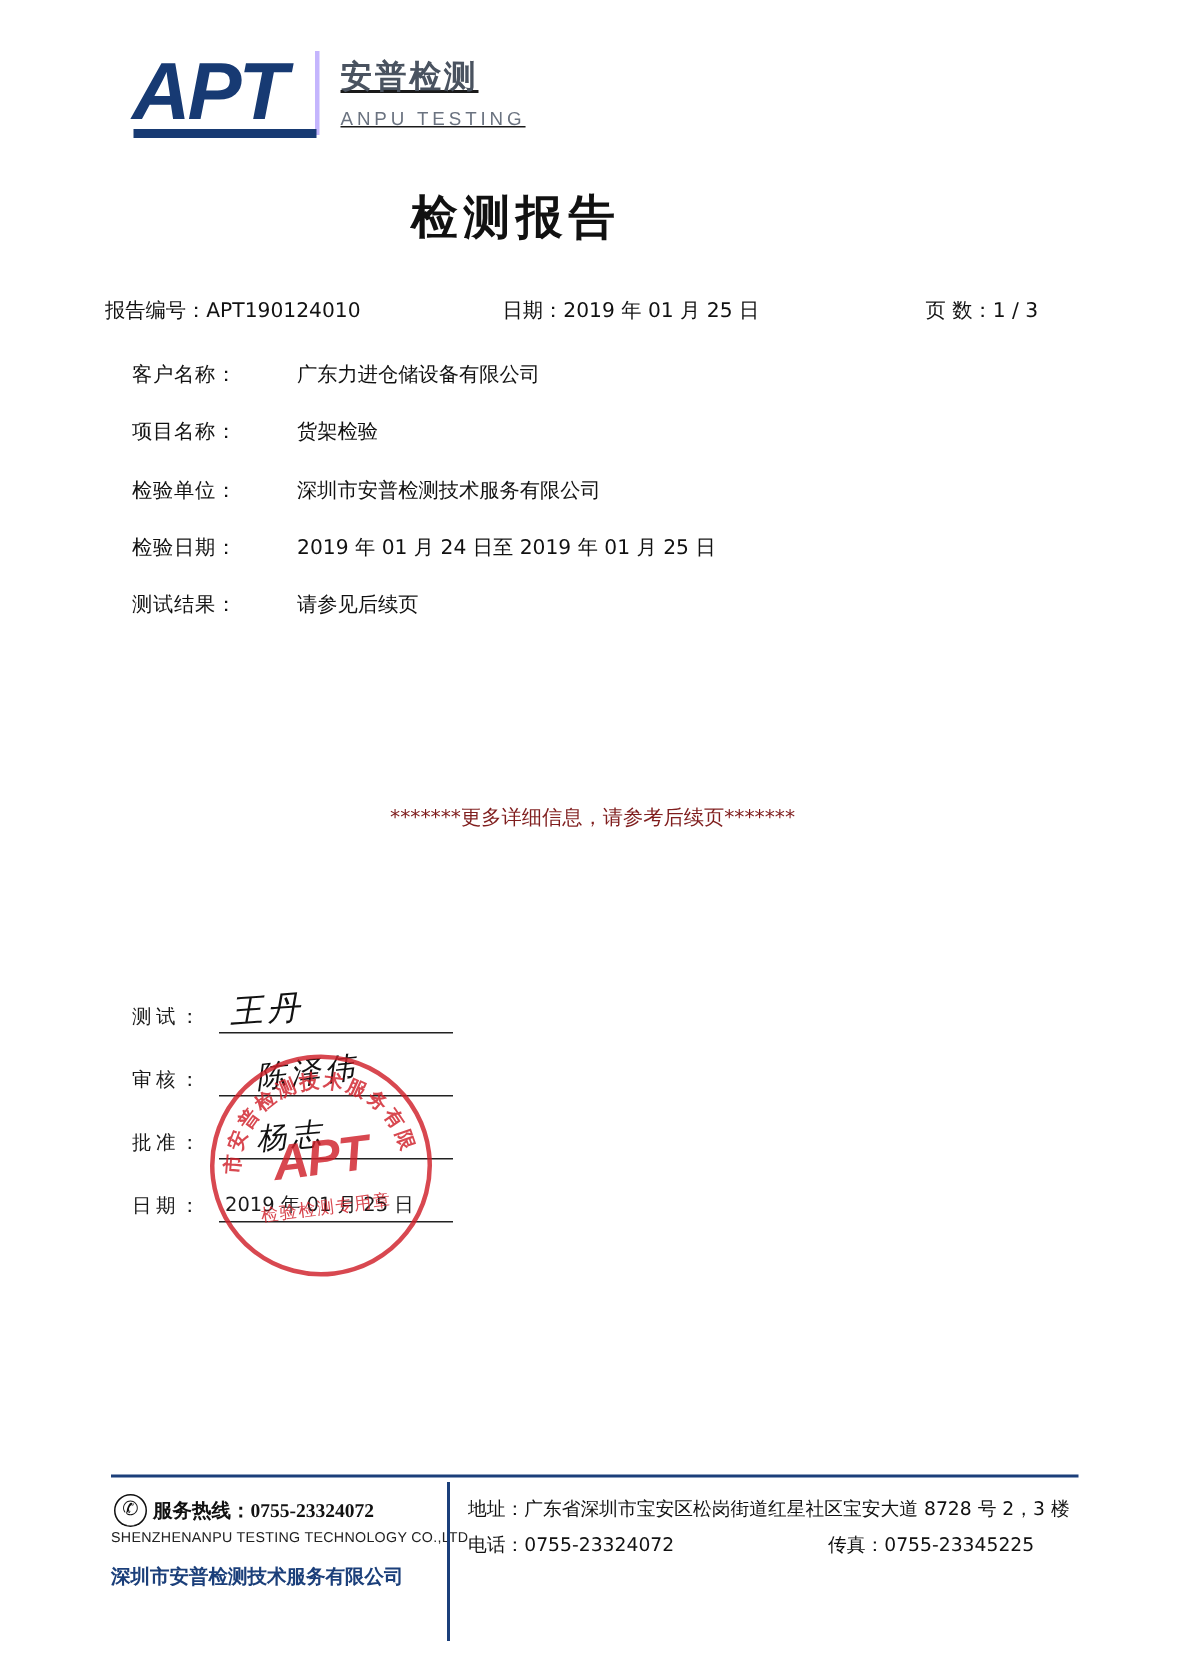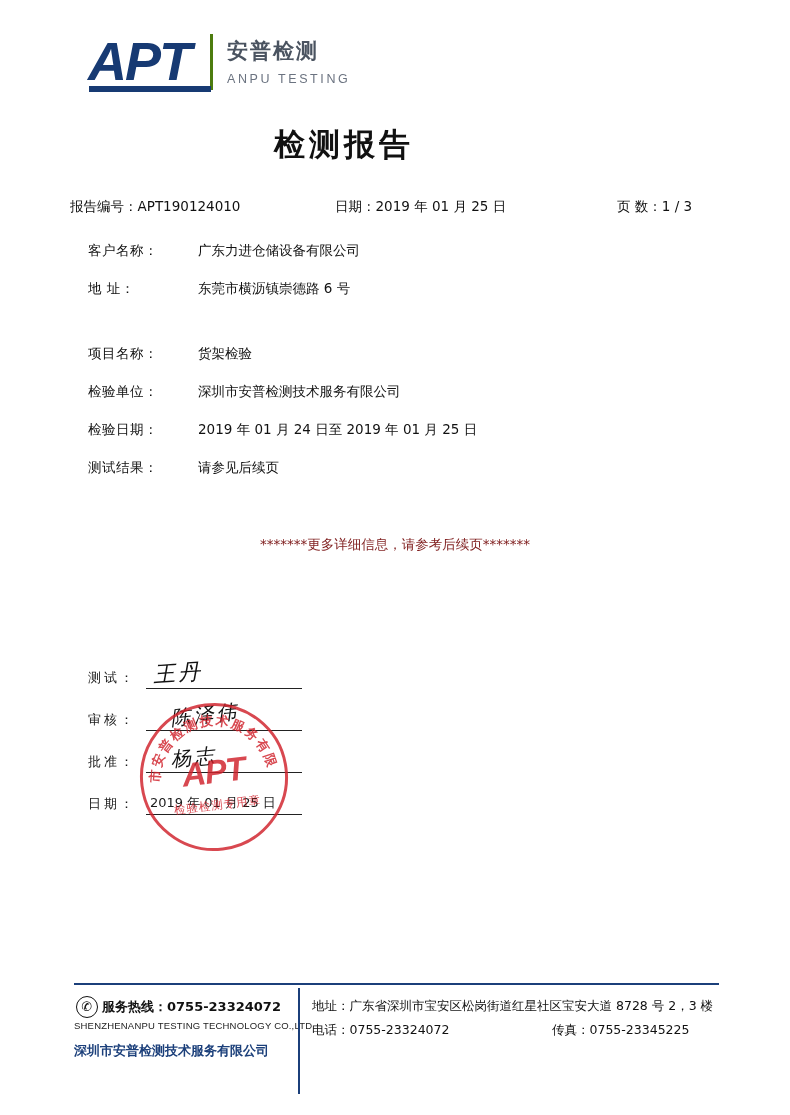--- a/index.html
+++ b/index.html
@@ -46,25 +46,26 @@
     position: absolute;
     left: 89px;
     top: 86px;
     width: 122px;
     height: 6px;
     background: #173a73;
   }
   .logo-right {
     margin-left: 14px;
     padding-left: 14px;
-    border-left: 3px solid #4d7c0f;
+    border-left: 3px solid #c4b5fd;
     height: 56px;
     display: flex;
     flex-direction: column;
     justify-content: center;
+    text-decoration: underline;
   }
   .logo-cn {
     font-family: "DejaVu Sans", sans-serif;
     font-size: 21px;
     font-weight: 700;
     color: #4a5360;
     letter-spacing: 2px;
     line-height: 1.25;
   }
   .logo-en {
@@ -276,20 +277,21 @@
     line-height: 19px;
     text-align: center;
   }
   .hotline {
     position: absolute;
     left: 28px;
     top: 4px;
     font-size: 13px;
     font-weight: 700;
     white-space: nowrap;
+    font-family: Liberation Serif, serif;
   }
   .footer-en {
     position: absolute;
     left: 0;
     top: 26px;
     font-family: "Liberation Sans", sans-serif;
     font-size: 9.5px;
     color: #222;
     letter-spacing: 0.2px;
     white-space: nowrap;
@@ -353,24 +355,20 @@
     </div>
     <div class="m-page">
       <span>页  数：</span><span>1 / 3</span>
     </div>
   </div>
 
   <div class="fields">
     <div class="field">
       <div class="f-label">客户名称：</div>
       <div class="f-value">广东力进仓储设备有限公司</div>
-    </div>
-    <div class="field gap-after">
-      <div class="f-label">地    址：</div>
-      <div class="f-value">东莞市横沥镇崇德路 6 号</div>
     </div>
     <div class="field">
       <div class="f-label">项目名称：</div>
       <div class="f-value">货架检验</div>
     </div>
     <div class="field">
       <div class="f-label">检验单位：</div>
       <div class="f-value">深圳市安普检测技术服务有限公司</div>
     </div>
     <div class="field">

